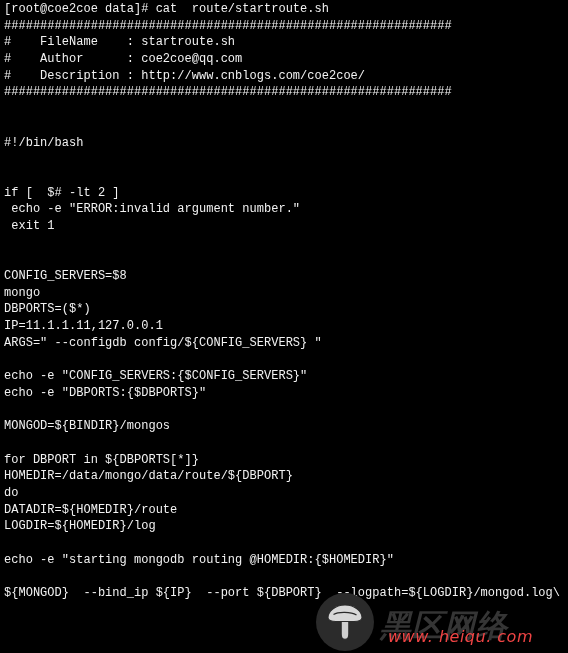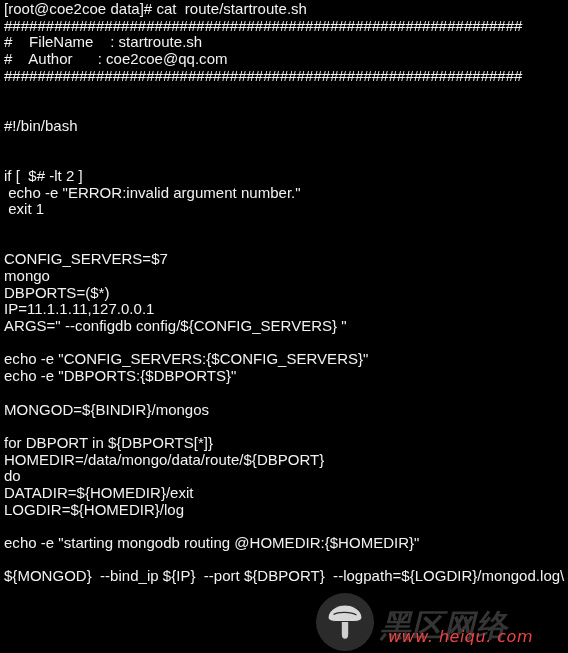--- a/index.html
+++ b/index.html
@@ -24,25 +24,25 @@
     height: 653px;
     background: #000000;
     box-sizing: border-box;
     padding: 1px 0 0 4px;
   }
 
   .term-line {
     display: block;
     height: 16.7px;
     line-height: 16.7px;
-    font-size: 15px;
+    font-size: 12px;
     color: #f2f2f2;
     white-space: pre;
     letter-spacing: 0.02px;
-    font-family: Liberation Sans, sans-serif;
+    font-family: Liberation Mono, monospace;
   }
 
   .term-line.blank {
     color: transparent;
   }
 
   
   #watermark {
     position: absolute;
     left: 316px;
@@ -98,46 +98,47 @@
   }
 </style>
 </head>
 <body>
 
 <div id="terminal">
     <span class="term-line">[root@coe2coe data]# cat  route/startroute.sh</span>
     <span class="term-line">##############################################################</span>
     <span class="term-line">#    FileName    : startroute.sh</span>
     <span class="term-line">#    Author      : coe2coe@qq.com</span>
+    <span class="term-line">#    Description : http://www.cnblogs.com/coe2coe/</span>
     <span class="term-line">##############################################################</span>
     <span class="term-line blank"></span>
     <span class="term-line blank"></span>
     <span class="term-line">#!/bin/bash</span>
     <span class="term-line blank"></span>
     <span class="term-line blank"></span>
     <span class="term-line">if [  $# -lt 2 ]</span>
     <span class="term-line"> echo -e "ERROR:invalid argument number."</span>
     <span class="term-line"> exit 1</span>
     <span class="term-line blank"></span>
     <span class="term-line blank"></span>
-    <span class="term-line">CONFIG_SERVERS=$7</span>
+    <span class="term-line">CONFIG_SERVERS=$8</span>
     <span class="term-line">mongo</span>
     <span class="term-line">DBPORTS=($*)</span>
     <span class="term-line">IP=11.1.1.11,127.0.0.1</span>
     <span class="term-line">ARGS=" --configdb config/${CONFIG_SERVERS} "</span>
     <span class="term-line blank"></span>
     <span class="term-line">echo -e "CONFIG_SERVERS:{$CONFIG_SERVERS}"</span>
     <span class="term-line">echo -e "DBPORTS:{$DBPORTS}"</span>
     <span class="term-line blank"></span>
     <span class="term-line">MONGOD=${BINDIR}/mongos</span>
     <span class="term-line blank"></span>
     <span class="term-line">for DBPORT in ${DBPORTS[*]}</span>
     <span class="term-line">HOMEDIR=/data/mongo/data/route/${DBPORT}</span>
     <span class="term-line">do</span>
-    <span class="term-line">DATADIR=${HOMEDIR}/exit</span>
+    <span class="term-line">DATADIR=${HOMEDIR}/route</span>
     <span class="term-line">LOGDIR=${HOMEDIR}/log</span>
     <span class="term-line blank"></span>
     <span class="term-line">echo -e "starting mongodb routing @HOMEDIR:{$HOMEDIR}"</span>
     <span class="term-line blank"></span>
     <span class="term-line">${MONGOD}  --bind_ip ${IP}  --port ${DBPORT}  --logpath=${LOGDIR}/mongod.log\</span>
   </div>
 
 <div id="watermark">
   <div id="wm-logo">
     <div class="disc"></div>

